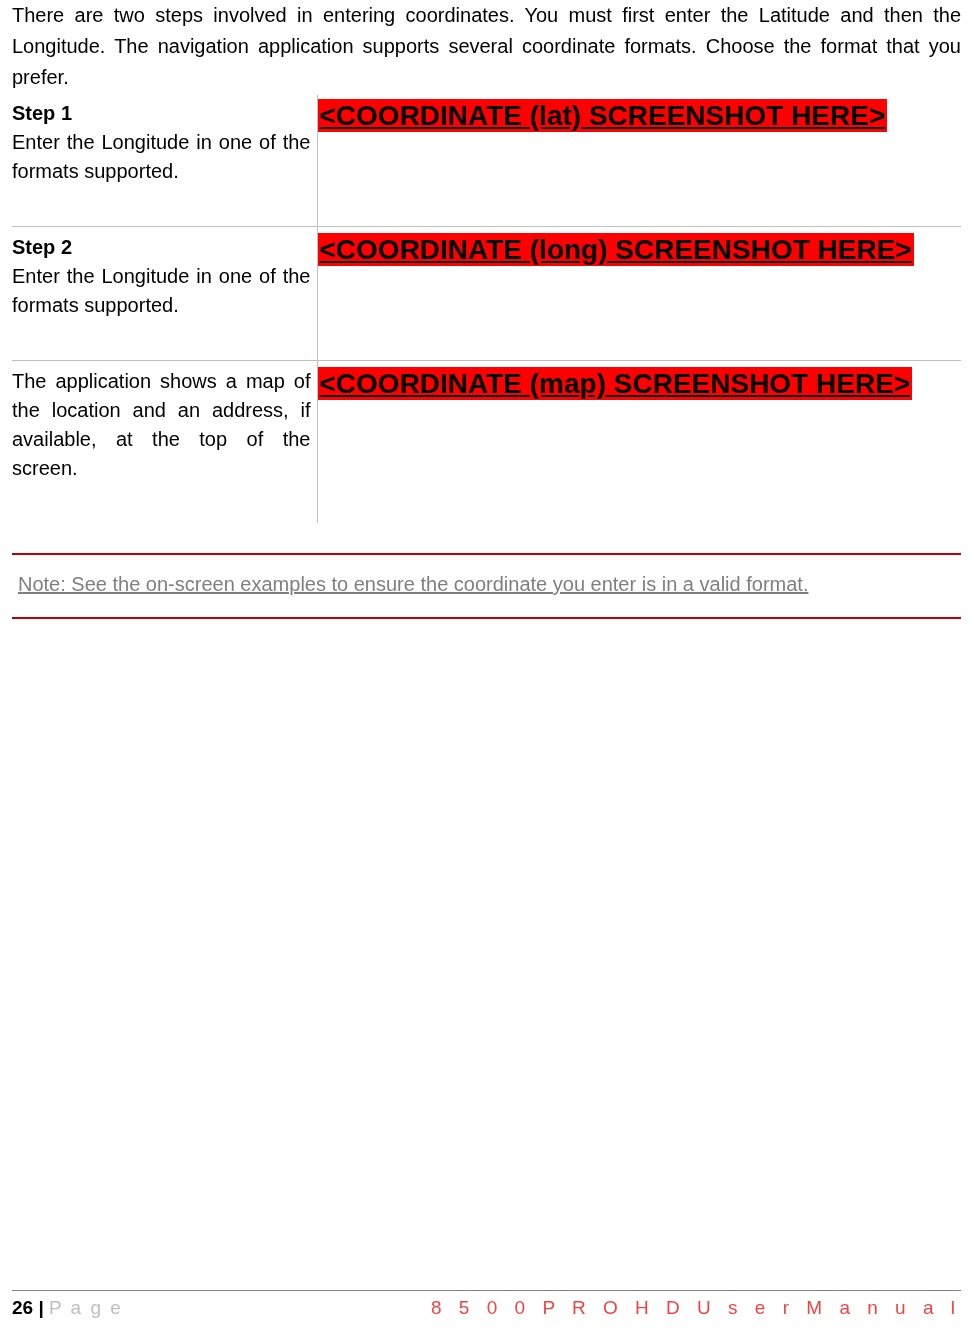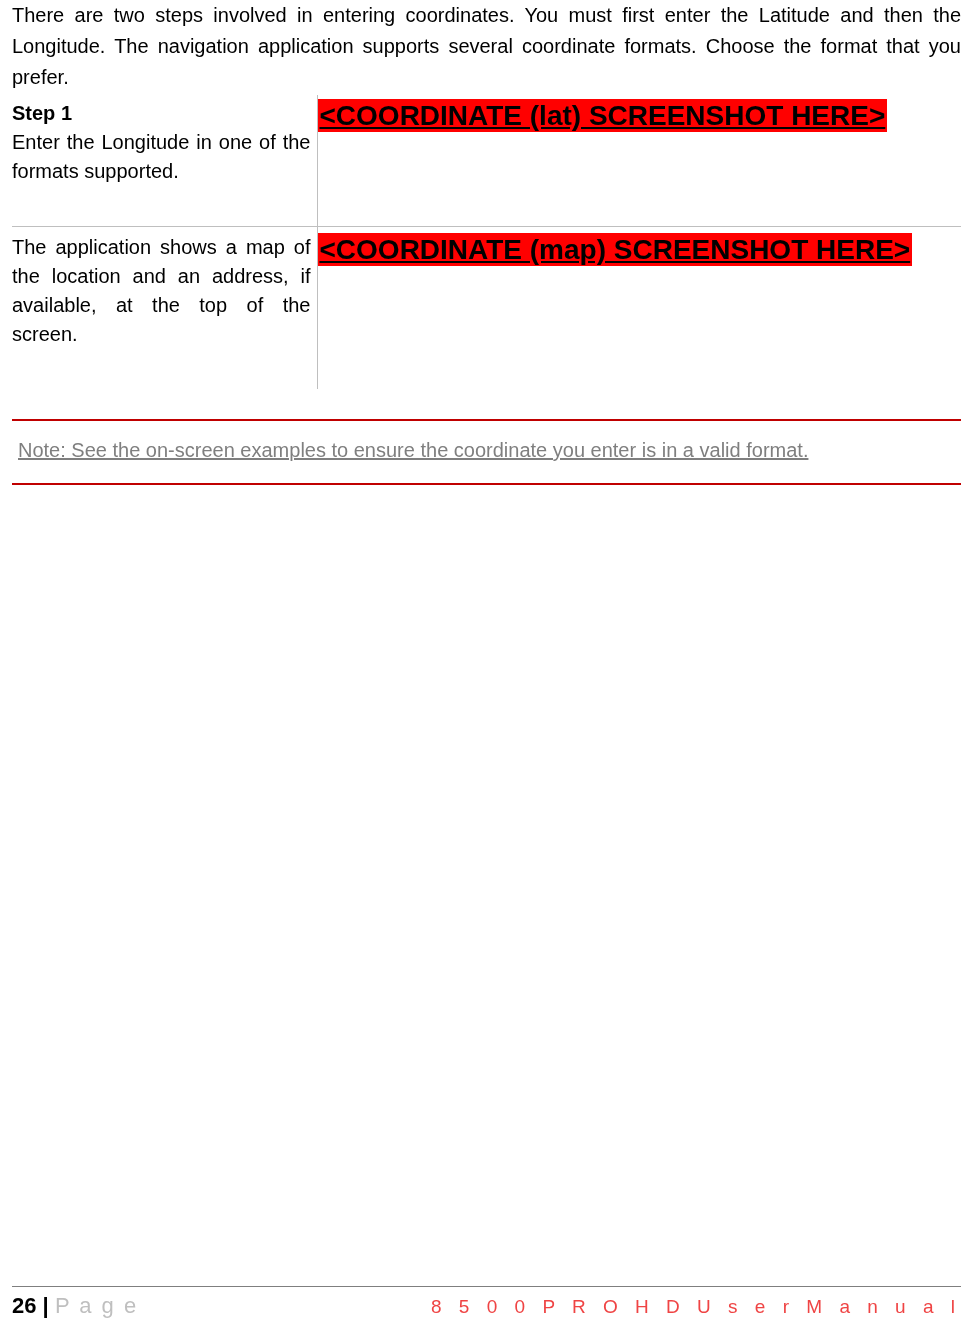--- a/index.html
+++ b/index.html
@@ -76,21 +76,21 @@
       left: 12px;
       right: 12px;
       bottom: 22px;
       border-top: 1px solid #7f7f7f;
       padding-top: 6px;
       display: flex;
       justify-content: space-between;
       align-items: baseline;
     }
     .footer-left {
-      font-size: 22px;
+      font-size: 19px;
     }
     .footer-left .pagenum {
       font-weight: bold;
       color: #000;
     }
     .footer-left .bar {
       font-weight: bold;
       color: #000;
     }
     .footer-left .pageword {
@@ -116,20 +116,29 @@
       <td class="left">
         <div class="step-title">Step 1</div>
         <div>Enter the Longitude in one of the formats supported.</div>
       </td>
       <td class="right">
         <span class="placeholder">&lt;COORDINATE (lat) SCREENSHOT HERE&gt;</span>
       </td>
     </tr>
     <tr>
       <td class="left">
+        <div class="step-title">Step 2</div>
+        <div>Enter the Longitude in one of the formats supported.</div>
+      </td>
+      <td class="right">
+        <span class="placeholder">&lt;COORDINATE (long) SCREENSHOT HERE&gt;</span>
+      </td>
+    </tr>
+    <tr>
+      <td class="left">
         <div>The application shows a map of the location and an address, if available, at the top of the screen.</div>
       </td>
       <td class="right">
         <span class="placeholder">&lt;COORDINATE (map) SCREENSHOT HERE&gt;</span>
       </td>
     </tr>
   </tbody>
     </table>
 
   <div class="note-box">Note: See the on-screen examples to ensure the coordinate you enter is in a valid format.</div>

